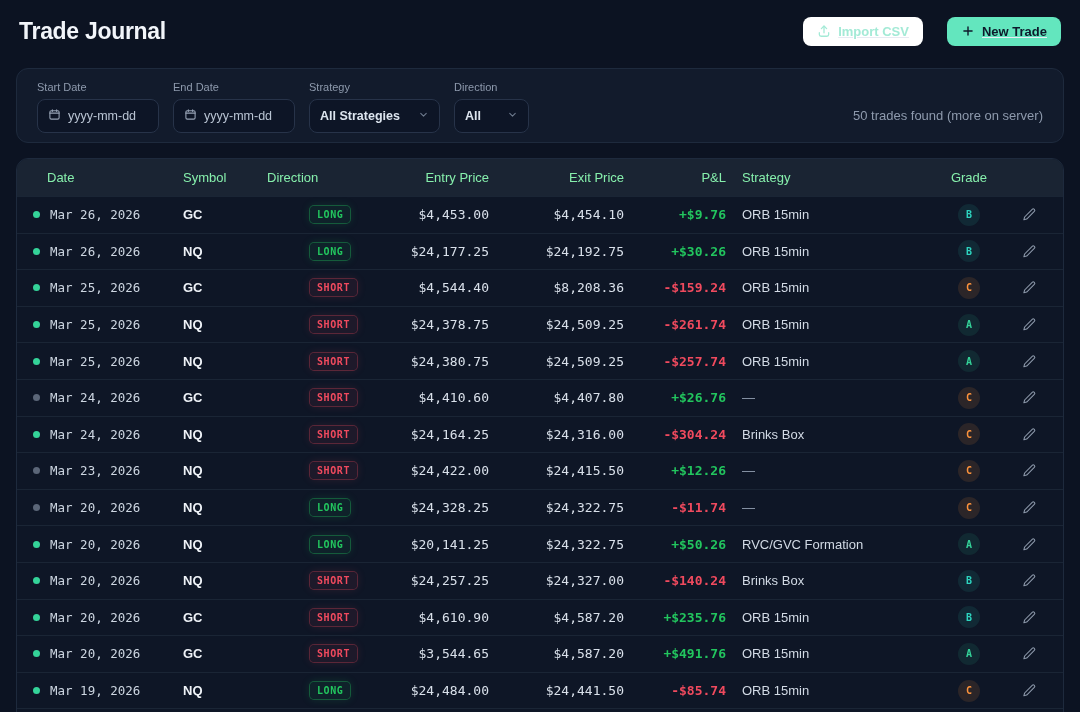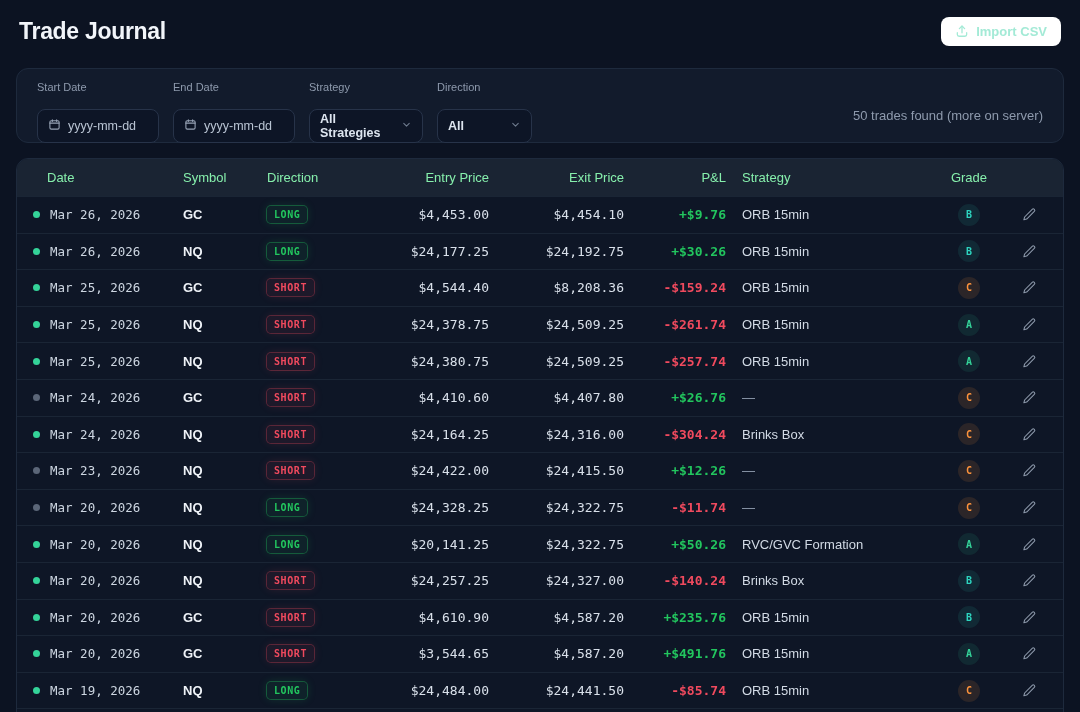--- a/index.html
+++ b/index.html
@@ -7,43 +7,43 @@
   body {
     background: var(--background, #0c1322);
     font-family: "Liberation Sans", sans-serif;
     color:#e6eaf2;
   }
   .page { padding:10px 16px 0; }
 
   
   .topbar { display:flex; justify-content:space-between; align-items:center; height:42px; padding:0 3px; }
   .title { font-size:23px; font-weight:700; letter-spacing:-0.3px; color:#f2f5fa; }
-  .topbar-actions { display:flex; gap:24px; }
+  .topbar-actions { display:flex; gap:24px;text-decoration:underline; }
   .btn { display:flex; align-items:center; gap:7px; height:29px; padding:0 14px;
          border:none; border-radius:8px; font-family:"Liberation Sans",sans-serif;
          font-size:13px; font-weight:700; cursor:pointer; }
   .btn-import { background:#ffffff; color:#a3ead6; }
   .btn-new { background: var(--accent-teal, #63e6be); color:#0e1a2b; }
   .btn svg { display:block; }
 
   
   .filter-panel { margin-top:16px; height:75px; background:var(--panel,#121b2c);
                   border:1px solid var(--panel-border,#1e2a3d); border-radius:12px;
                   display:flex; gap:14px; padding:12px 20px 13px; }
   .filter-group { display:flex; flex-direction:column; }
-  .filter-label { font-size:11px; color:var(--muted-text,#8e9aad); margin-bottom:16px; }
+  .filter-label { font-size:11px; color:var(--muted-text,#8e9aad); margin-bottom:6px; }
   .input-wrap, .select { height:29px; background:#0d1526; border:1px solid #273349;
                          border-radius:8px; display:flex; align-items:center; gap:7px; padding:16px 10px; }
   .input-wrap { width:122px; }
   .input-wrap input { flex:1; min-width:0; background:transparent; border:none; outline:none;
                       color:#dde5ef; font-family:"Liberation Sans",sans-serif; font-size:12.5px; }
   .input-wrap input::placeholder { color:#b9c4d3; opacity:1; }
   .select { justify-content:space-between; cursor:pointer; color:#dde5ef; font-size:12.5px; font-weight:600; }
-  .select-strategy { width:114px; }
-  .select-direction { width:95px; }
+  .select-strategy { width:131px; }
+  .select-direction { width:75px; }
   .result-count { margin-left:auto; align-self:flex-end; padding-bottom:6px;
                   font-size:13px; color:var(--muted-text,#8e9aad); }
 
   
   .table-card { margin-top:15px; background:var(--table-bg,#0e1626);
                 border:1px solid var(--panel-border,#1e2a3d); border-radius:12px; overflow:hidden; }
   .row { display:grid; grid-template-columns:150px 84px 110px 112px 135px 102px 1fr 56px 50px;
          align-items:center; padding:0 16px; }
   .thead { height:37px; background:var(--table-header-bg,#1a2433); }
   .th { font-size:13px; font-weight:500; color:#86efac; }
@@ -55,21 +55,21 @@
 
   .date-cell { display:flex; align-items:center; gap:10px; }
   .dot { width:7px; height:7px; border-radius:50%; flex:0 0 auto; }
   .dot-green { background:#34d399; }
   .dot-gray  { background:#5b6678; }
   .date { font-size:12.5px; color:#cdd6e1; }
 
   .symbol { font-weight:700; font-size:13px; color:#eef2f7; font-family:"Liberation Sans",sans-serif; }
 
   .badge { display:inline-block; padding:3px 7px; border-radius:4px;
-           font-family:"DejaVu Sans Mono",monospace; font-size:10px; font-weight:700; letter-spacing:0.6px; }
+           font-family:"DejaVu Sans Mono",monospace; font-size:10px; font-weight:700; letter-spacing:0.6px;margin-left:43px; }
   .badge-long { color:var(--positive,#22c55e); background:rgba(34,197,94,0.07);
                 box-shadow:0 0 0 1px rgba(34,197,94,0.35), 0 0 10px rgba(34,197,94,0.18); }
   .badge-short { color:var(--negative,#f04a5e); background:rgba(240,74,94,0.07);
                  box-shadow:0 0 0 1px rgba(240,74,94,0.30), 0 0 10px rgba(240,74,94,0.15); }
 
   .price { font-size:13px; color:#d9e0ea; }
   .pnl { font-size:13px; font-weight:700; }
   .pnl-pos { color:var(--positive,#22c55e); }
   .pnl-neg { color:var(--negative,#f04a5e); }
 
@@ -98,20 +98,28 @@
       <button class="btn btn-import">
         <span>
           <svg width="14" height="14" viewBox="0 0 24 24" fill="none" stroke="#a3ead6" stroke-width="2.2" stroke-linecap="round" stroke-linejoin="round">
               <path d="M12 15V4"></path>
               <path d="M7.5 8 12 3.5 16.5 8"></path>
               <path d="M4 15v3a3 3 0 0 0 3 3h10a3 3 0 0 0 3-3v-3"></path>
             </svg>
         </span>
         <span>Import CSV</span>
       </button>
+      <button class="btn btn-new">
+        <span>
+          <svg width="14" height="14" viewBox="0 0 24 24" fill="none" stroke="#0e1a2b" stroke-width="2.4" stroke-linecap="round">
+              <path d="M12 5v14M5 12h14"></path>
+            </svg>
+        </span>
+        <span>New Trade</span>
+      </button>
     </div>
   </div>
 
   <div class="filter-panel">
     <div class="filter-group">
       <span class="filter-label">Start Date</span>
       <div class="input-wrap">
         <span>
           <svg width="13" height="13" viewBox="0 0 24 24" fill="none" stroke="#97a3b5" stroke-width="2" stroke-linecap="round">
               <rect x="3.5" y="5" width="17" height="15.5" rx="2.5"></rect>

